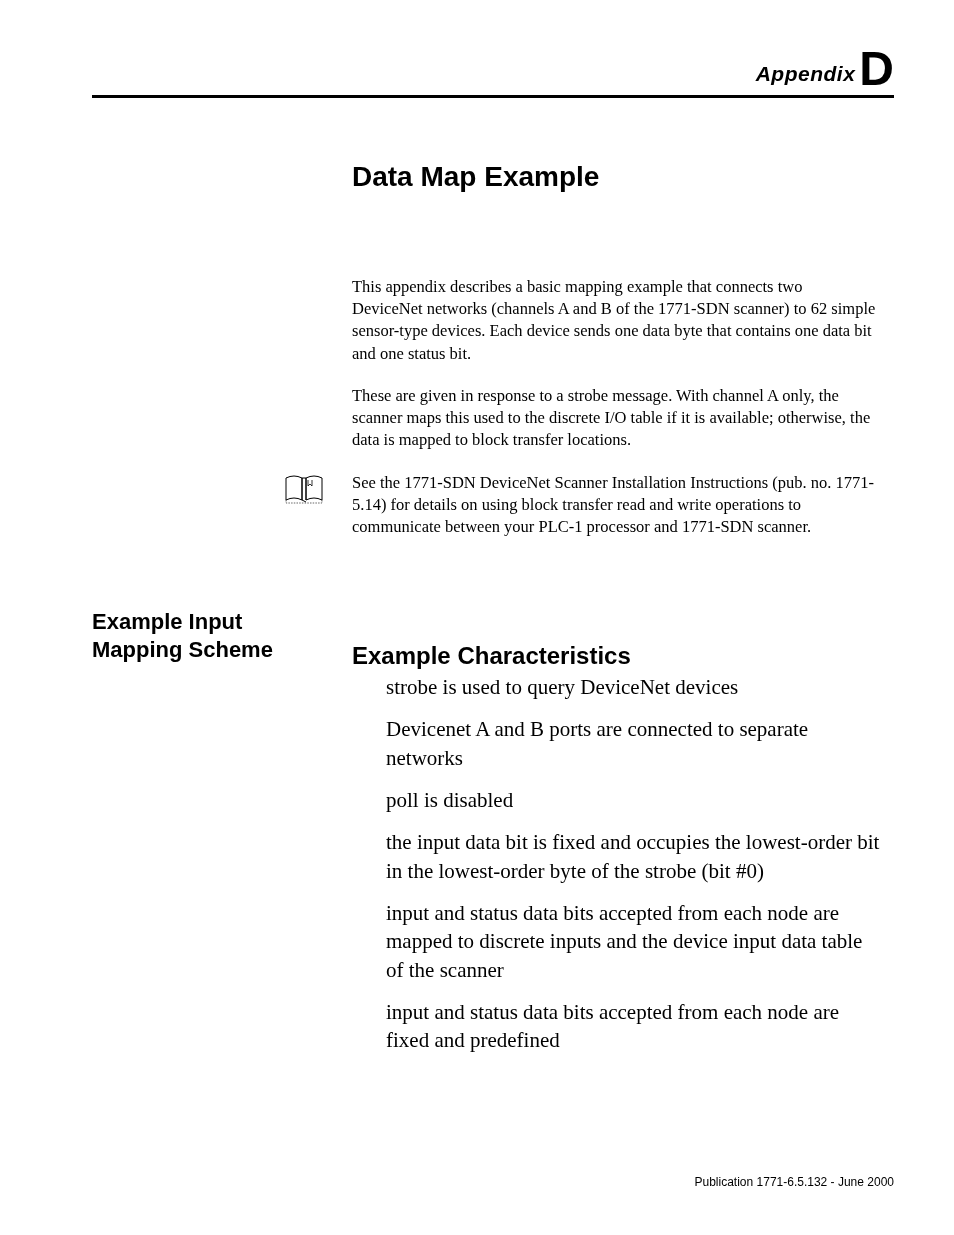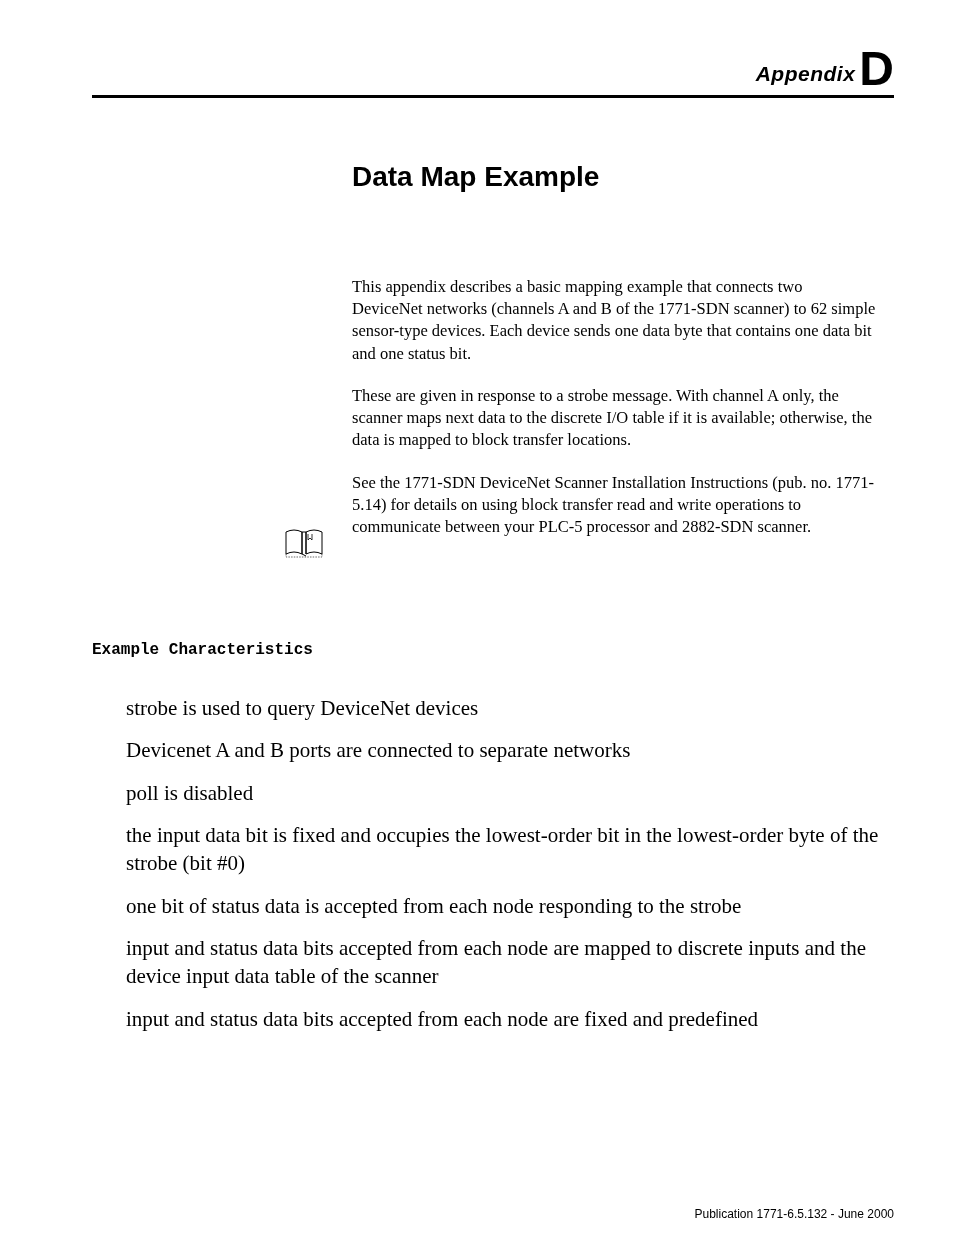--- a/index.html
+++ b/index.html
@@ -32,21 +32,21 @@
   }
   .header-line .big {
     font-size: 48px;
     line-height: 1;
     vertical-align: -4px;
     margin-left: 4px;
     font-style: normal;
   }
   .columns {
     display: flex;
-    align-items: flex-end;
+    align-items: flex-start;
   }
   .left-col {
     width: 260px;
     flex: 0 0 260px;
     padding-right: 20px;
     box-sizing: border-box;
   }
   .right-col {
     flex: 1;
     padding-right: 10px;
@@ -58,24 +58,24 @@
     margin: 60px 0 80px 0;
   }
   h2.side-heading {
     font-family: "Arial Narrow", Arial, Helvetica, sans-serif;
     font-weight: 700;
     font-size: 22px;
     margin: 0;
     line-height: 1.25;
   }
   h3.sub-heading {
-    font-family: Liberation Mono, monospace;
+    font-family: Liberation Sans, sans-serif;
     font-weight: 700;
-    font-size: 16px;
-    margin: 32px 0 32px 0;
+    font-size: 24px;
+    margin: 32px 0 0 0;
   }
   p.body {
     font-family: Georgia, 'Times New Roman', Times, serif;
     font-size: 16.5px;
     line-height: 1.35;
     margin: 0 8px 20px 0;
   }
   .bullet-list {
     margin: 0;
     padding: 0 0 0 34px;
@@ -86,21 +86,21 @@
     line-height: 1.35;
     margin: 0 0 14px 0;
   }
   .book-icon {
     margin-top: 2px;
     width: 40px;
     height: 30px;
   }
   .footer {
     position: absolute;
-    bottom: 13px;
+    bottom: 45px;
     right: 60px;
     font-family: Arial, Helvetica, sans-serif;
     font-size: 12px;
     color: #000;
   }
   .icon-row {
     margin-top: 0;
   }
   .vspace-section2 {
     height: 50px;
@@ -119,53 +119,55 @@
     <div class="left-col"></div>
     <div class="right-col">
       <h1 class="title">Data Map Example</h1>
     </div>
   </div>
 
   <div class="columns">
     <div class="left-col"></div>
     <div class="right-col">
       <p class="body">This appendix describes a basic mapping example that connects two DeviceNet networks (channels A and B of the 1771-SDN scanner) to 62 simple sensor-type devices. Each device sends one data byte that contains one data bit and one status bit.</p>
-      <p class="body">These are given in response to a strobe message. With channel A only, the scanner maps next data to the discrete I/O table if it is available; otherwise, the data is mapped to block transfer locations.</p>
+      <p class="body">These are given in response to a strobe message. With channel A only, the scanner maps this used to the discrete I/O table if it is available; otherwise, the data is mapped to block transfer locations.</p>
     </div>
   </div>
 
   <div class="columns icon-row">
     <div class="left-col" style="display:flex; justify-content:flex-end; align-items:flex-start; padding-right:28px;">
       <svg class="book-icon" viewBox="0 0 40 30">
         <path d="M2 4 Q10 0 18 4 L18 26 Q10 22 2 26 Z" fill="#fff" stroke="#000" stroke-width="1"></path>
         <path d="M22 4 Q30 0 38 4 L38 26 Q30 22 22 26 Z" fill="#fff" stroke="#000" stroke-width="1"></path>
         <line x1="18" y1="4" x2="18" y2="26" stroke="#000" stroke-width="1"></line>
         <line x1="22" y1="4" x2="22" y2="26" stroke="#000" stroke-width="1"></line>
         <line x1="18" y1="26" x2="22" y2="28" stroke="#000" stroke-width="1"></line>
         <line x1="18" y1="4" x2="22" y2="4" stroke="#000" stroke-width="1"></line>
         <path d="M24 6 L24 12 L26 10 L28 12 L28 6" fill="#fff" stroke="#000" stroke-width="0.8"></path>
         <path d="M2 26 L2 29 L38 29 L38 26" fill="none" stroke="#000" stroke-width="0.6" stroke-dasharray="1.5,1.2"></path>
       </svg>
     </div>
     <div class="right-col">
-      <p class="body">See the 1771-SDN DeviceNet Scanner Installation Instructions (pub. no. 1771-5.14) for details on using block transfer read and write operations to communicate between your PLC-5 processor and 2882-SDN scanner.</p>
+      <p class="body">See the 1771-SDN DeviceNet Scanner Installation Instructions (pub. no. 1771-5.14) for details on using block transfer read and write operations to communicate between your PLC-1 processor and 1771-SDN scanner.</p>
     </div>
   </div>
 
   <div class="vspace-section2"></div>
 
   <div class="columns">
+    <div class="left-col">
+      <h2 class="side-heading">Example Input Mapping Scheme</h2>
+    </div>
     <div class="right-col">
       <h3 class="sub-heading">Example Characteristics</h3>
       <div class="bullet-list">
         <p class="bullet-item">strobe is used to query DeviceNet devices</p>
         <p class="bullet-item">Devicenet A and B ports are connected to separate networks</p>
         <p class="bullet-item">poll is disabled</p>
         <p class="bullet-item">the input data bit is fixed and occupies the lowest-order bit in the lowest-order byte of the strobe (bit #0)</p>
-        <p class="bullet-item">one bit of status data is accepted from each node responding to the strobe</p>
         <p class="bullet-item">input and status data bits accepted from each node are mapped to discrete inputs and the device input data table of the scanner</p>
         <p class="bullet-item">input and status data bits accepted from each node are fixed and predefined</p>
       </div>
     </div>
   </div>
 
   <div class="footer">Publication 1771-6.5.132 - June 2000</div>
 
 </div>
 

